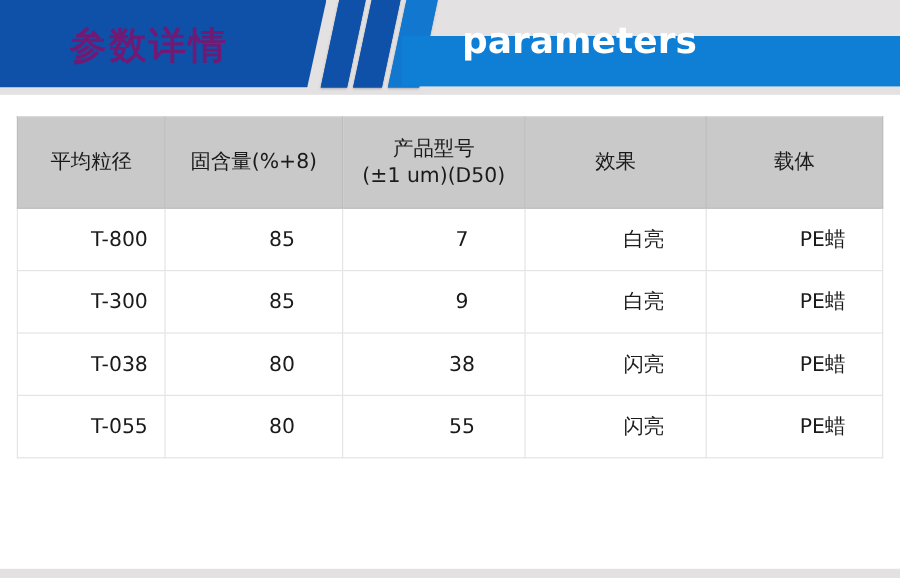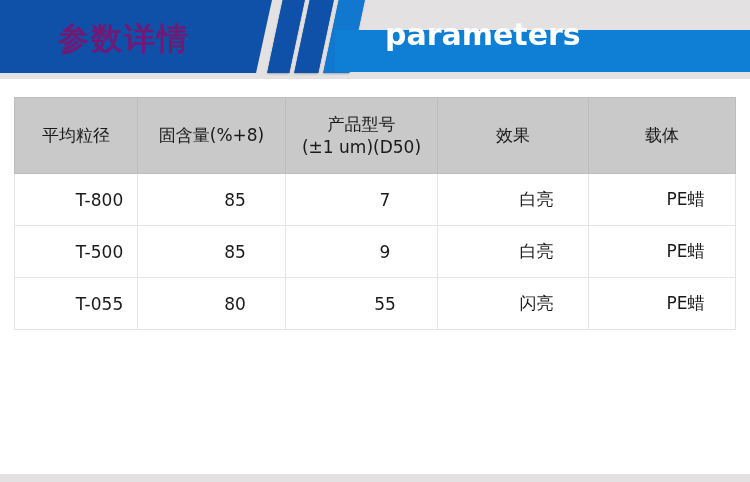--- a/index.html
+++ b/index.html
@@ -203,24 +203,31 @@
   </thead>
   <tbody>
     <tr>
       <td>T-800</td>
       <td>85</td>
       <td>7</td>
       <td>白亮</td>
       <td>PE蜡</td>
     </tr>
     <tr>
-      <td>T-500</td>
+      <td>T-300</td>
       <td>85</td>
       <td>9</td>
       <td>白亮</td>
+      <td>PE蜡</td>
+    </tr>
+    <tr>
+      <td>T-038</td>
+      <td>80</td>
+      <td>38</td>
+      <td>闪亮</td>
       <td>PE蜡</td>
     </tr>
     <tr>
       <td>T-055</td>
       <td>80</td>
       <td>55</td>
       <td>闪亮</td>
       <td>PE蜡</td>
     </tr>
   </tbody>

